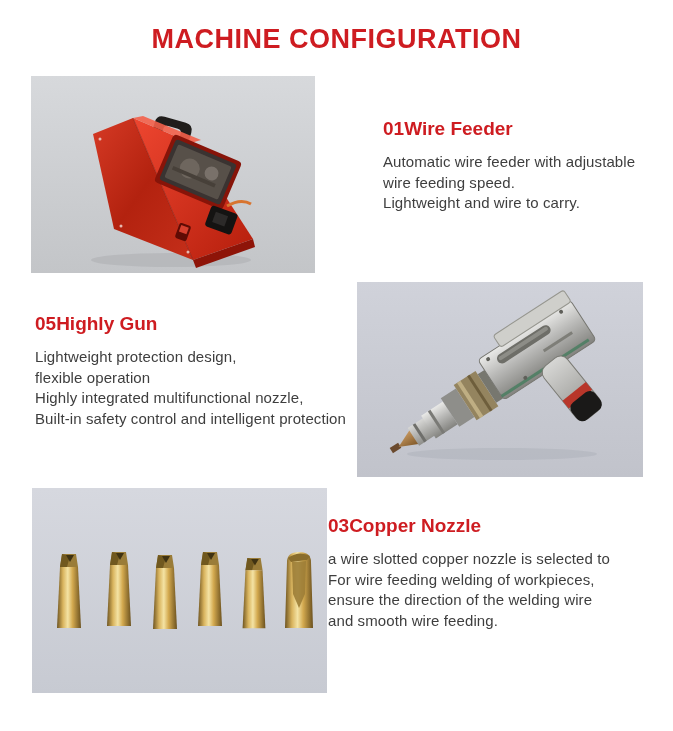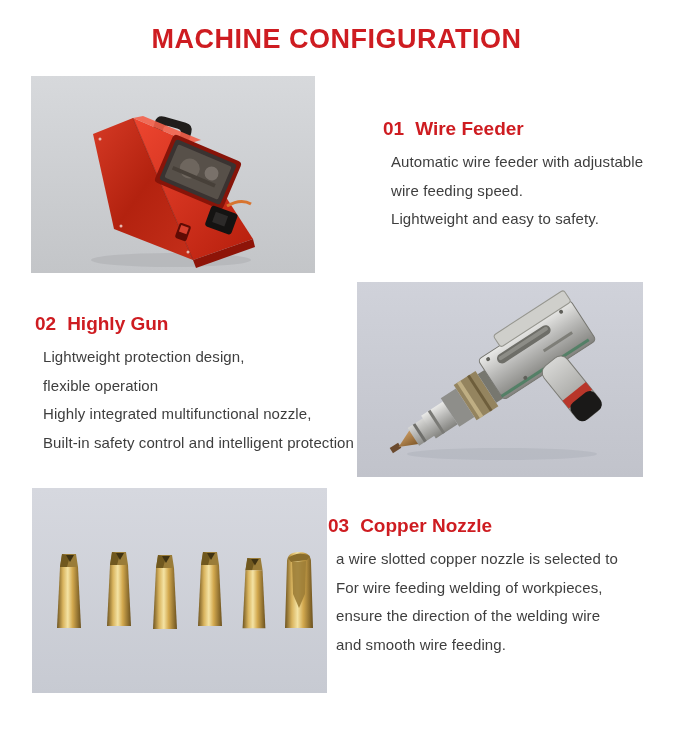--- a/index.html
+++ b/index.html
@@ -23,23 +23,23 @@
     line-height:0;
   }
   .img-card svg{display:block;width:100%;height:100%;}
   .text-block{position:absolute;white-space:nowrap;}
   .sec-heading{
     margin:0 0 12px 0;
     font-size:19px;font-weight:bold;
     color:var(--accent,#ce1c21);
     line-height:22px;
   }
-  .sec-heading .sec-num{margin-right:11px;}
+  .sec-heading .sec-num{}
   .sec-line{
-    margin:8px;
+    margin:0;
     font-size:15px;line-height:20.5px;
     color:var(--body,#3e3e3e);
     letter-spacing:.1px;
   }
 </style>
 </head>
 <body>
 
 <div class="page">
 
@@ -100,26 +100,26 @@
       <circle cx="157" cy="176" r="1.5" fill="#e7b9b0"></circle>
     </svg>
   </figure>
 
   <div class="text-block" style="left:383px;top:118px;">
     <h2 class="sec-heading">
       <span class="sec-num">01</span><span>Wire Feeder</span>
     </h2>
     <p class="sec-line">Automatic wire feeder with adjustable</p>
     <p class="sec-line">wire feeding speed.</p>
-    <p class="sec-line">Lightweight and easy to safety.</p>
+    <p class="sec-line">Lightweight and wire to carry.</p>
   </div>
 
   <div class="text-block" style="left:35px;top:313px;">
     <h2 class="sec-heading">
-      <span class="sec-num">02</span><span>Highly Gun</span>
+      <span class="sec-num">05</span><span>Highly Gun</span>
     </h2>
     <p class="sec-line">Lightweight protection design,</p>
     <p class="sec-line">flexible operation</p>
     <p class="sec-line">Highly integrated multifunctional nozzle,</p>
     <p class="sec-line">Built-in safety control and intelligent protection</p>
   </div>
 
   <figure class="img-card" style="left:357px;top:282px;width:286px;height:195px">
     <svg viewBox="0 0 286 195">
       <defs>

